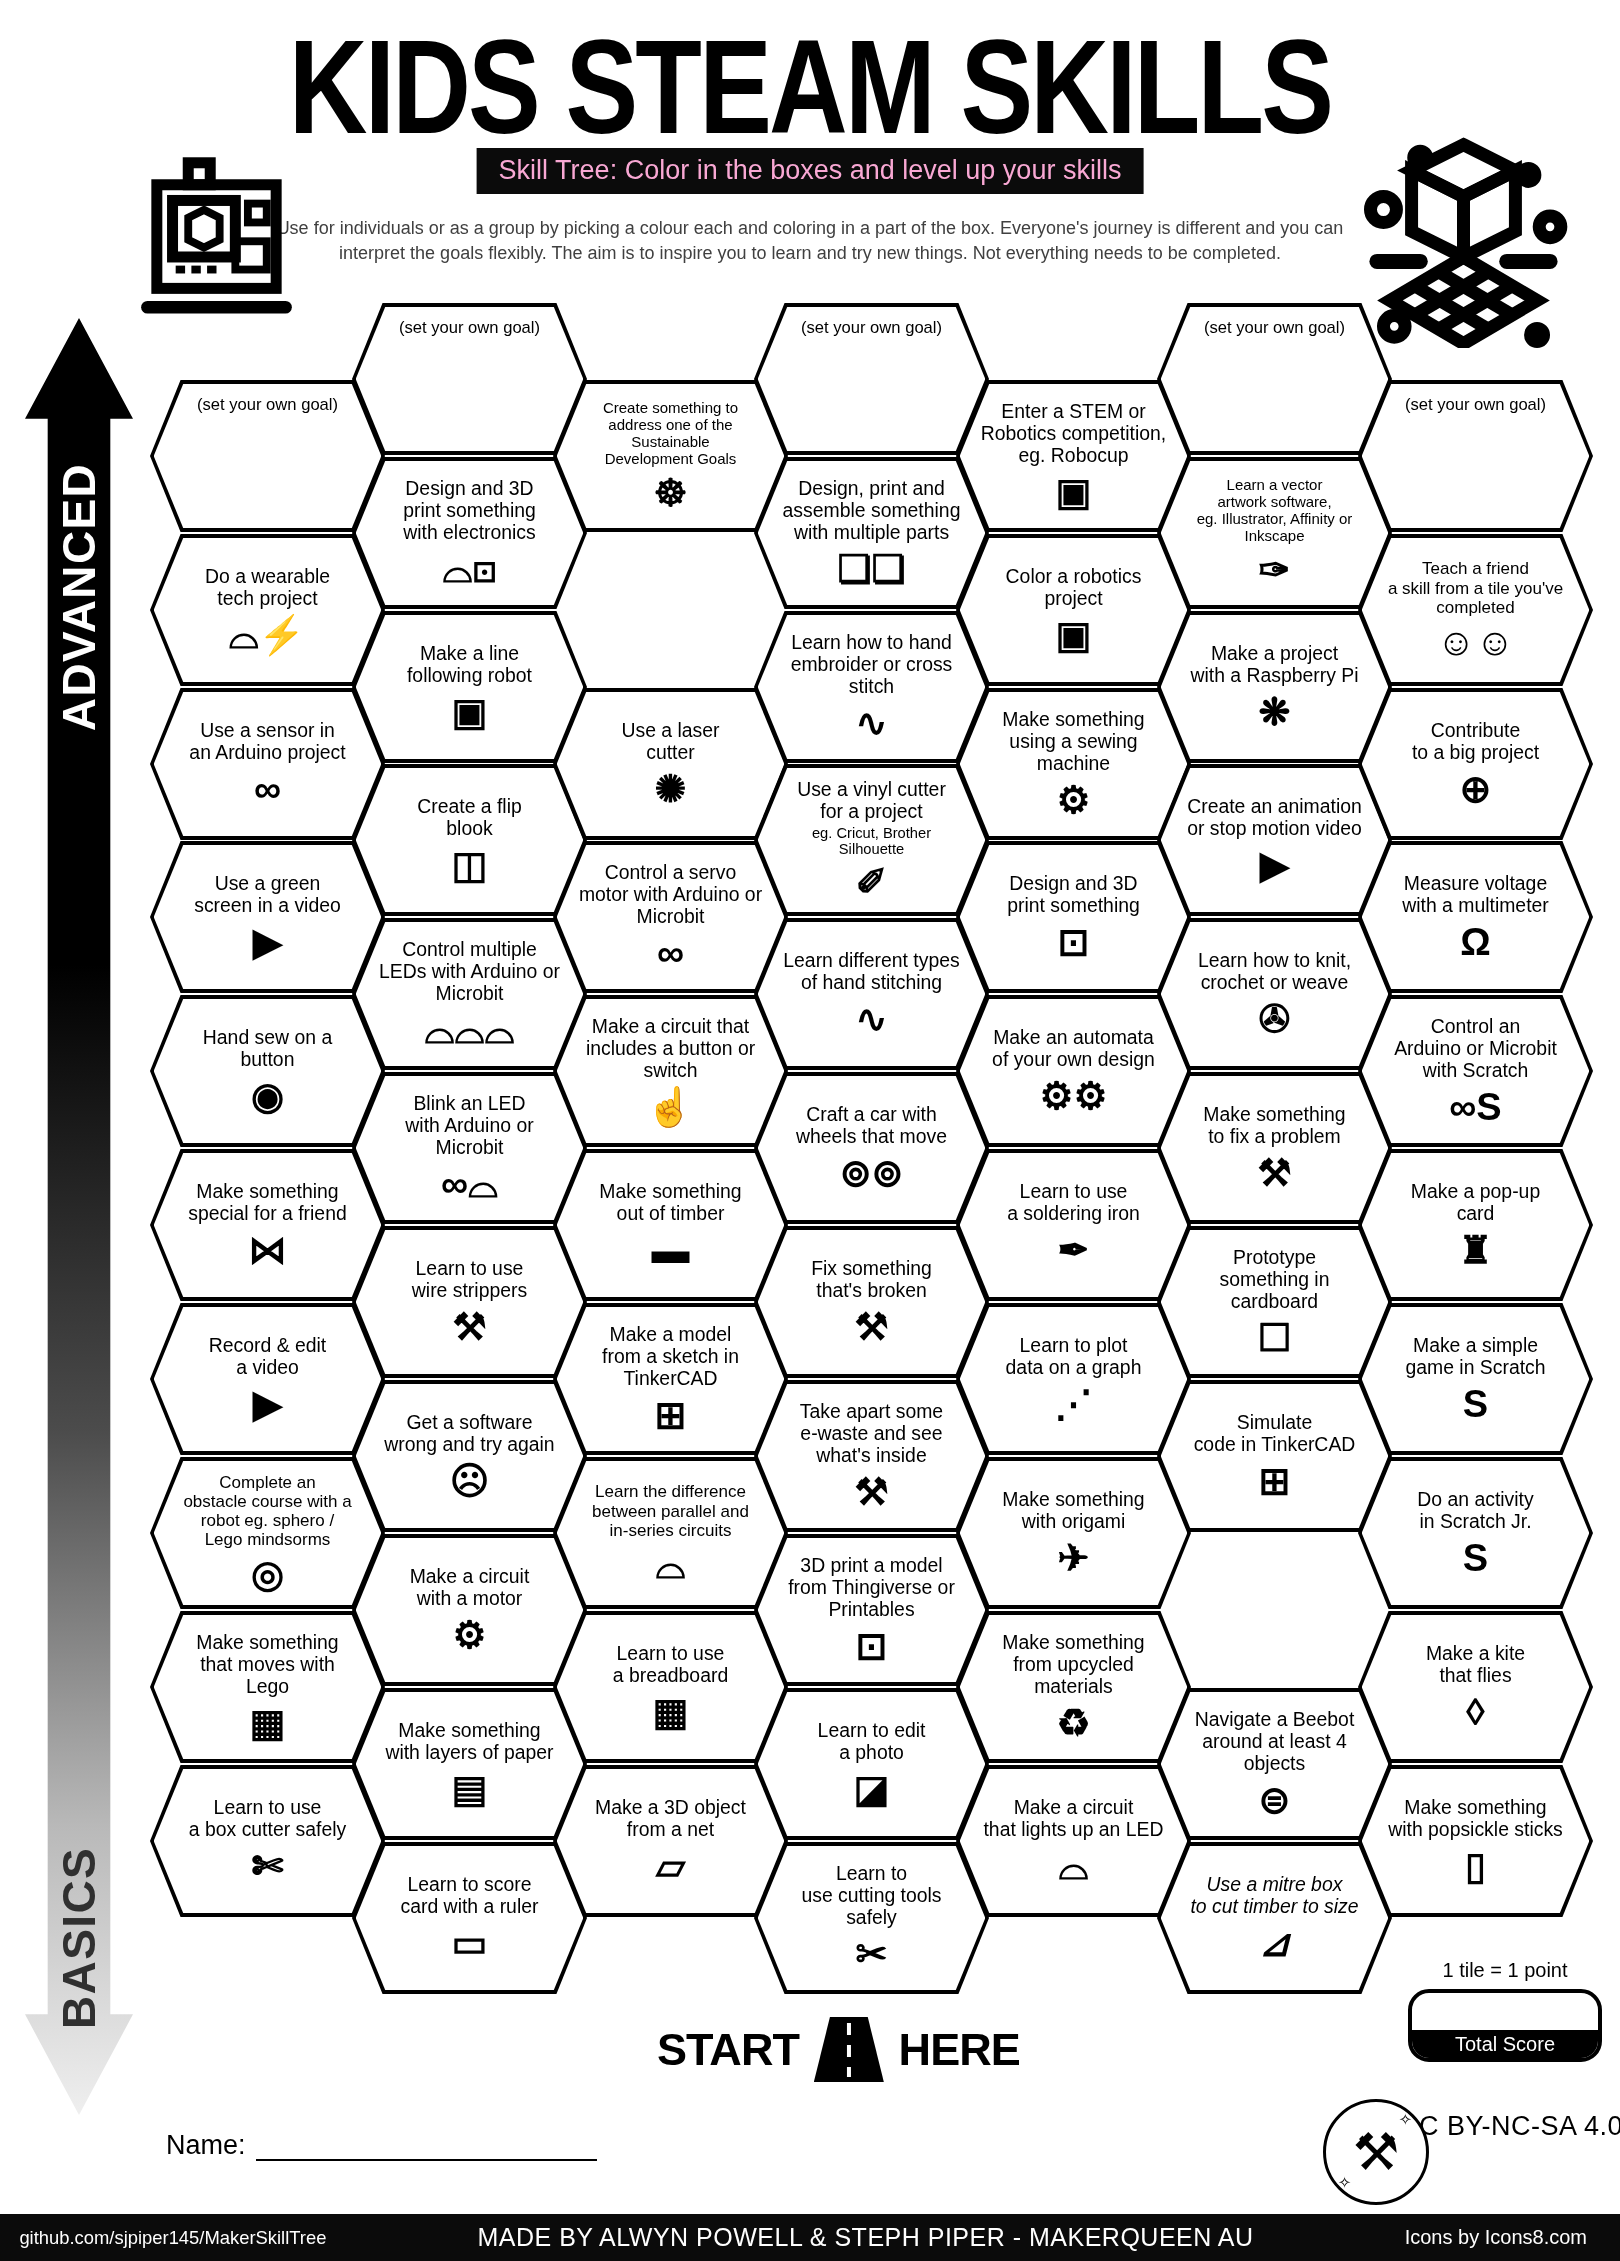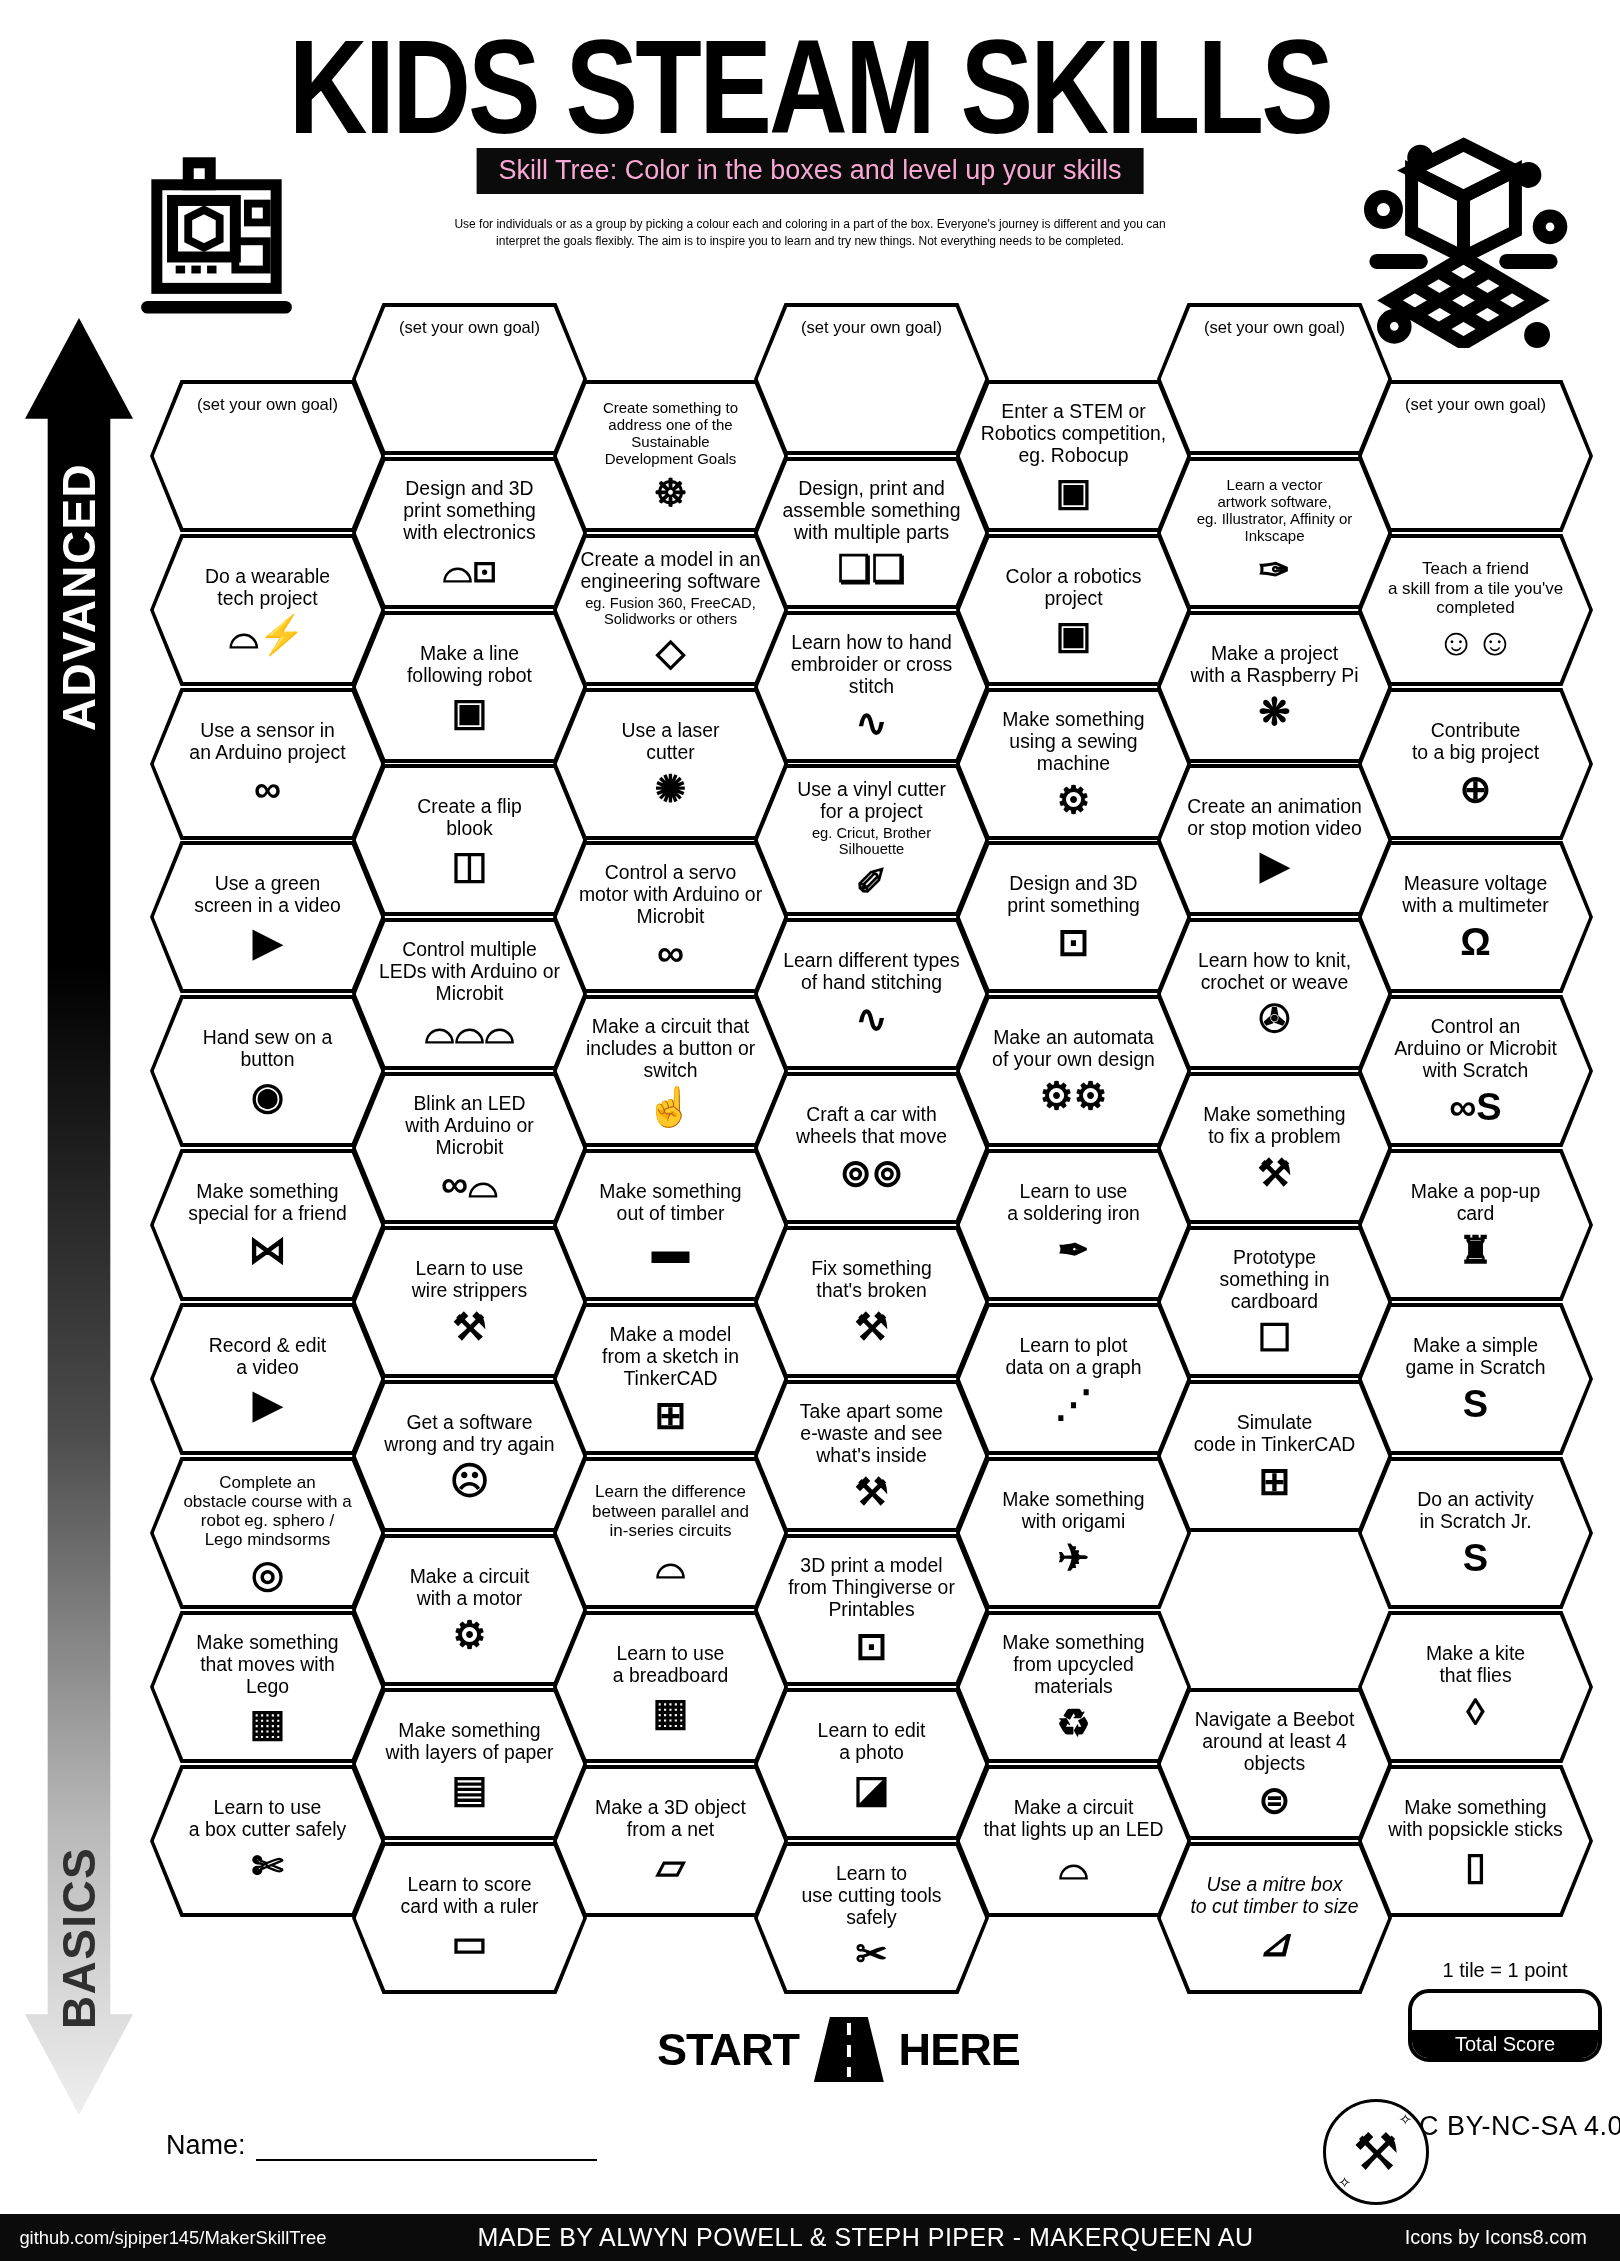--- a/index.html
+++ b/index.html
@@ -6,21 +6,21 @@
   .page{position:relative;width:1620px;height:2261px;background:#fff;overflow:hidden;
         font-family:"Liberation Sans",sans-serif;color:#000;}
 
   
   .title{position:absolute;top:10px;left:0;right:0;text-align:center;
          font-size:109px;font-weight:bold;letter-spacing:-2.8px;
          transform:scaleY(1.22);transform-origin:top center;white-space:nowrap;}
   .subtitle-bar{position:absolute;top:148px;left:50%;transform:translateX(-50%);
          background:#0b0b0b;color:#f9a8d4;font-size:27px;padding:7.4px 22px;white-space:nowrap;}
   .intro{position:absolute;top:216px;left:50%;transform:translateX(-50%);
-         width:1129px;text-align:center;font-size:12px;line-height:1.4;color:#000000;}
+         width:1129px;text-align:center;font-size:18px;line-height:1.4;color:#404040;}
 
   .hdr-icon{position:absolute;}
   .hdr-icon svg{display:block;}
 
   
   .axis-arrow{position:absolute;left:25px;top:318px;width:108px;height:1797px;
         background:linear-gradient(180deg,#000 0%,#000 36%,#4c4c4c 62%,#b9b9b9 84%,#efefef 100%);
         clip-path:polygon(50% 0%,100% 5.6%,79% 5.6%,79% 94.4%,100% 94.4%,50% 100%,0% 94.4%,21% 94.4%,21% 5.6%,0% 5.6%);}
   .axis-label{position:absolute;left:79px;transform:translate(-50%,-50%) rotate(-90deg);
         font-size:46px;font-weight:bold;letter-spacing:1.4px;white-space:nowrap;}
@@ -299,29 +299,20 @@
     </div>
       <div class="hex xs" style="left: 553px; top: 380px;">
       <div class="hex-in">
         <div class="tile-label">Create something to
 address one of the Sustainable
 Development Goals</div>
 
         <div class="tile-icon">☸</div>
       </div>
     </div>
-      <div class="hex" style="left: 553px; top: 534px;">
-      <div class="hex-in">
-        <div class="tile-label">Create a model in an
-engineering software</div>
-        <div class="tile-sub">eg. Fusion 360, FreeCAD,
-Solidworks or others</div>
-        <div class="tile-icon">◇</div>
-      </div>
-    </div>
       <div class="hex" style="left: 553px; top: 688px;">
       <div class="hex-in">
         <div class="tile-label">Use a laser
 cutter</div>
 
         <div class="tile-icon">✺</div>
       </div>
     </div>
       <div class="hex" style="left: 553px; top: 841px;">
       <div class="hex-in">

